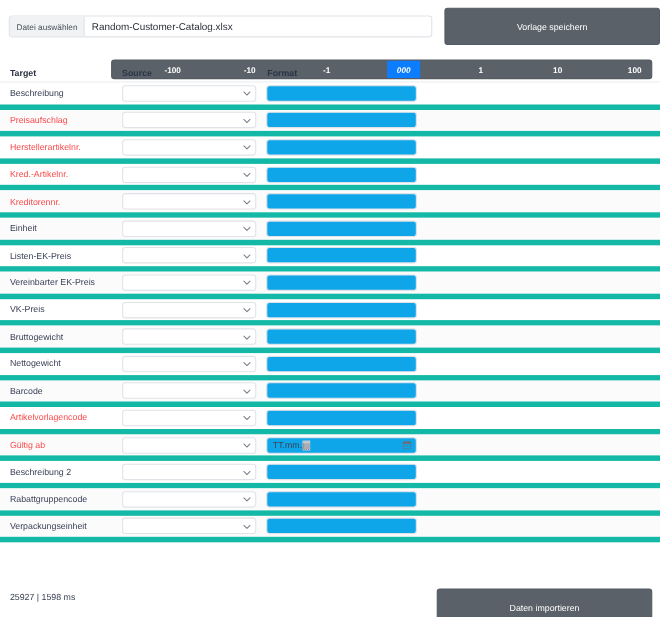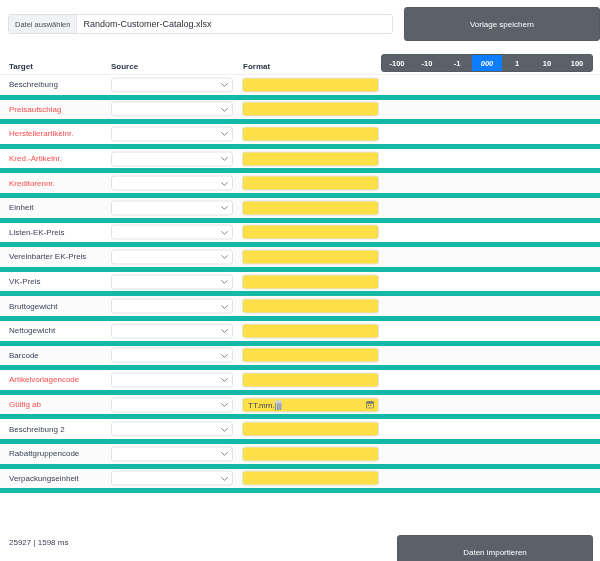--- a/index.html
+++ b/index.html
@@ -109,20 +109,21 @@
     display: flex;
     align-items: center;
     justify-content: center;
     color: #ffffff;
     font-size: 7.5px;
     font-weight: bold;
     background: transparent;
     border: none;
     cursor: pointer;
     font-family: "Liberation Sans", sans-serif;
+    margin-left: 40px;
   }
   .stepper-btn.active {
     background: #0d7dff;
     font-style: italic;
   }
 
   
   .col-head {
     position: absolute;
     left: 0; top: 58px;
@@ -203,21 +204,21 @@
     margin-top: -2px;
     width: 5px;
     height: 5px;
   }
   .select-box .chevron svg { display: block; }
 
   .text-box {
     width: 100%;
     height: 100%;
     box-sizing: border-box;
-    background: #fde047;
+    background: #0ea5e9;
     border: 1px solid #dfe3e8;
     border-radius: 3px;
     font-family: "Liberation Sans", sans-serif;
     font-size: 8px;
     color: #3c4257;
     padding: 0 5px;
     display: flex;
     align-items: center;
   }
   .text-box.disabled {

